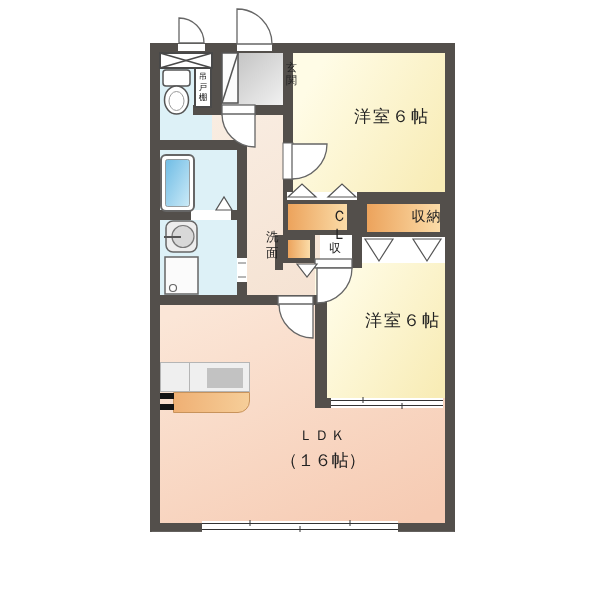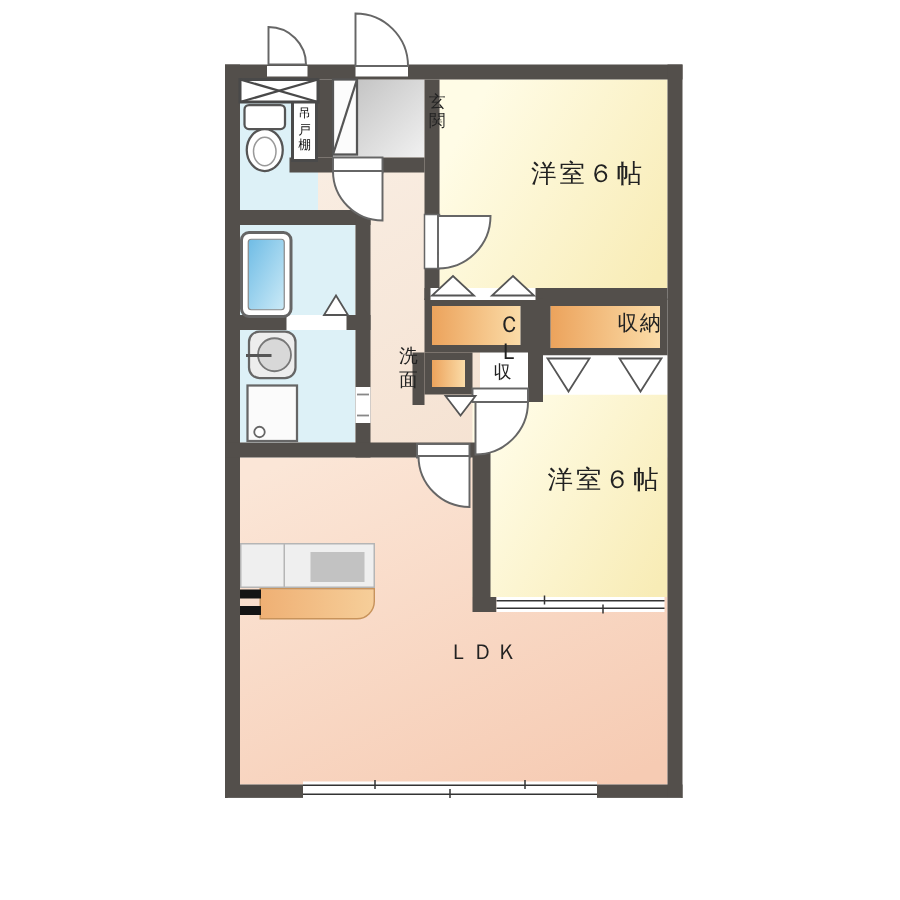--- a/index.html
+++ b/index.html
@@ -169,19 +169,20 @@
 
     <g>
       <rect x="165" y="257" width="33" height="37" fill="#FBFBFB" stroke="#666" stroke-width="1.5"></rect>
       <circle cx="173" cy="288" r="3.5" fill="#fff" stroke="#666" stroke-width="1.2"></circle>
     </g>
   </svg>
 
   <div class="abs lbl" style="left:293px;top:106px;width:152px;font-size:17px;letter-spacing:2px;">洋室６帖</div>
   <div class="abs lbl" style="left:315px;top:310px;width:130px;font-size:17px;letter-spacing:2px;">洋室６帖</div>
   <div class="abs lbl" style="left:200px;top:427px;width:200px;font-size:14px;letter-spacing:2px;">ＬＤＫ</div>
+  <div class="abs lbl" style="left:200px;top:450px;width:200px;font-size:17px;">（１６帖）</div>
   <div class="abs lbl" style="left:283px;top:207px;width:69px;font-size:15px;letter-spacing:2px;font-weight:400;">ＣＬ</div>
   <div class="abs lbl" style="left:362px;top:208px;width:83px;font-size:14px;letter-spacing:1px;">収納</div>
   <div class="abs lbl" style="left:283px;top:241px;width:32px;font-size:12px;">収</div>
   <div class="abs lbl" style="left:240px;top:61px;width:42px;font-size:11px;">玄関</div>
   <div class="abs lbl vert" style="left:220px;top:229px;width:16px;font-size:12.5px;line-height:1.25;">洗面</div>
 
 </div>
 
 </body></html>

